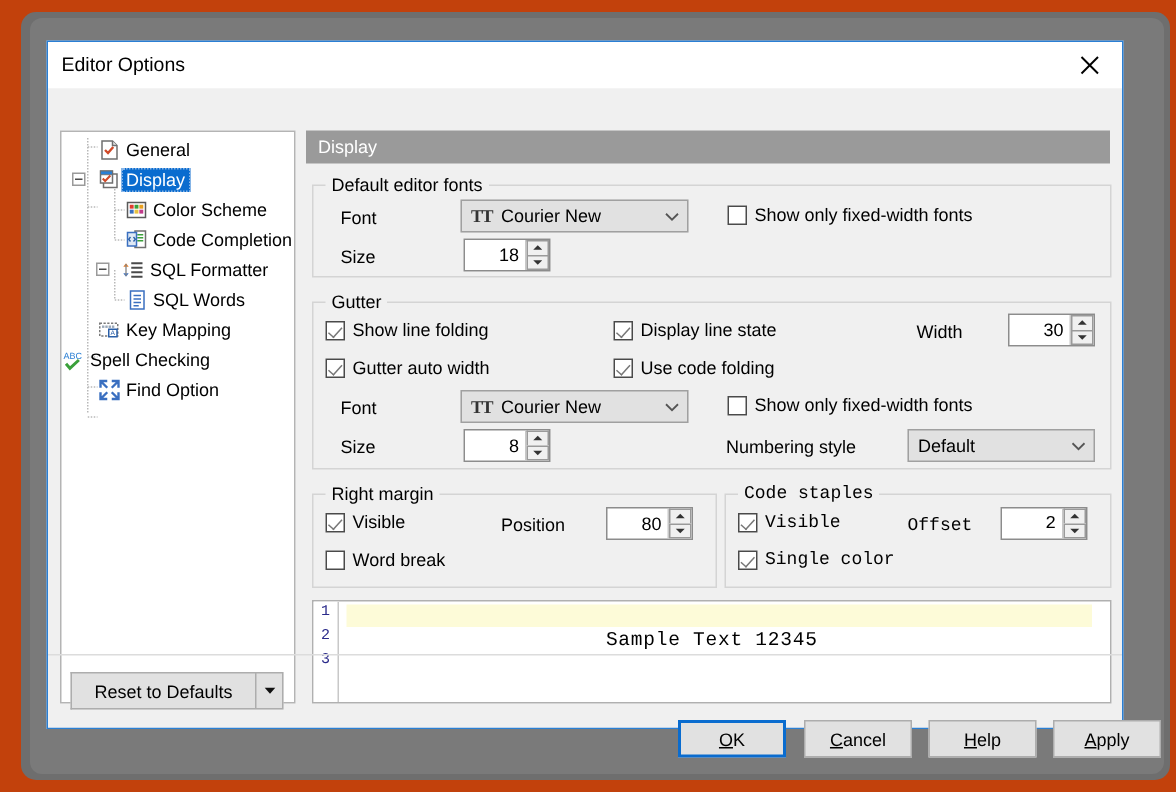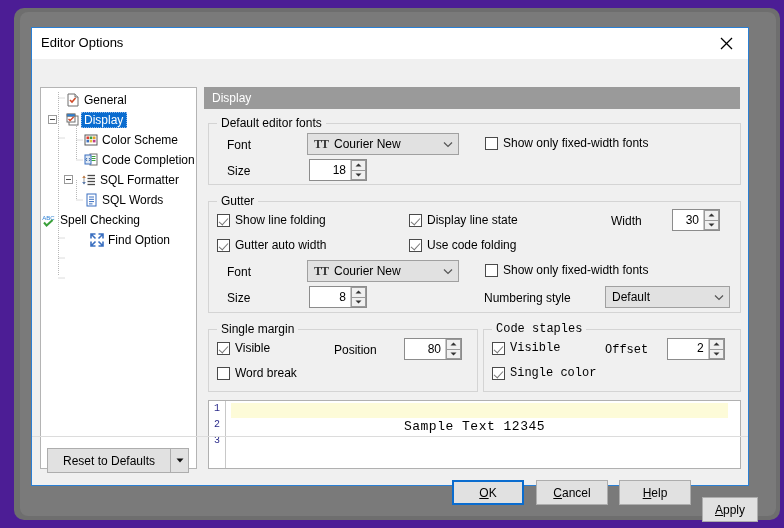--- a/index.html
+++ b/index.html
@@ -6,21 +6,21 @@
   body{
     width:784px;height:528px;
     background:#000;
     font-family:"Liberation Sans", sans-serif;
     font-size:12px;
     color:#000;
     overflow:hidden;
   }
   .desktop{
     position:absolute;left:0;top:0;width:784px;height:528px;
-    background:#4c1d95;
+    background:#c2410c;
   }
   .shadow{
     position:absolute;
     left:14px;top:8px;width:766px;height:512px;
     background:#6e6e6e;
     border-radius:10px;
   }
   .shadow2{
     position:absolute;
     left:20px;top:12px;width:756px;height:504px;
@@ -327,32 +327,46 @@
               <rect x="4" y="2" width="9" height="12" fill="#fff" stroke="#3a6fc0" stroke-width="1"></rect>
               <line x1="6" y1="5" x2="11" y2="5" stroke="#3a6fc0" stroke-width="1"></line>
               <line x1="6" y1="7.3" x2="11" y2="7.3" stroke="#3a6fc0" stroke-width="1"></line>
               <line x1="6" y1="9.6" x2="11" y2="9.6" stroke="#3a6fc0" stroke-width="1"></line>
               <line x1="6" y1="11.9" x2="9.5" y2="11.9" stroke="#3a6fc0" stroke-width="1"></line>
             </svg>
           </span>
           <span class="tlabel">SQL Words</span>
         </div>
 
+        <div class="tnode" style="padding-left:24px;">
+          <span class="ticon">
+            <svg width="16" height="16" viewBox="0 0 16 16">
+              <rect x="1.5" y="3.5" width="12" height="8.5" fill="#fff" stroke="#7a7a7a" stroke-width="1" stroke-dasharray="1.5 1"></rect>
+              <rect x="3" y="5" width="1.6" height="1.6" fill="#9aa8b8"></rect>
+              <rect x="5.2" y="5" width="1.6" height="1.6" fill="#9aa8b8"></rect>
+              <rect x="7.4" y="5" width="1.6" height="1.6" fill="#9aa8b8"></rect>
+              <rect x="9.6" y="5" width="1.6" height="1.6" fill="#9aa8b8"></rect>
+              <rect x="7.5" y="7.5" width="5.5" height="5" fill="#fff" stroke="#2a5fa8" stroke-width="1"></rect>
+              <text x="10.2" y="11.6" font-size="4.4" text-anchor="middle" fill="#2a5fa8" font-family="Liberation Sans, sans-serif">A</text>
+            </svg>
+          </span>
+          <span class="tlabel">Key Mapping</span>
+        </div>
 
         <div class="tnode" style="">
           <span class="ticon">
             <svg width="16" height="16" viewBox="0 0 16 16">
               <text x="7.5" y="7.5" font-size="6" text-anchor="middle" fill="#2a7fd4" font-family="Liberation Sans, sans-serif">ABC</text>
               <path d="M3 10.5l2.6 3 6-5.5" stroke="#3aa03a" stroke-width="2" fill="none"></path>
             </svg>
           </span>
           <span class="tlabel">Spell Checking</span>
         </div>
 
-        <div class="tnode" style="padding-left:24px;margin-left:24px;">
+        <div class="tnode" style="padding-left:24px;">
           <span class="ticon">
             <svg width="16" height="16" viewBox="0 0 16 16">
               <path d="M2 2l4.5 4.5M2 6.5V2h4.5" stroke="#3a6fc0" stroke-width="1.6" fill="none"></path>
               <path d="M14 2L9.5 6.5M14 6.5V2H9.5" stroke="#3a6fc0" stroke-width="1.6" fill="none"></path>
               <path d="M2 14l4.5-4.5M2 9.5V14h4.5" stroke="#3a6fc0" stroke-width="1.6" fill="none"></path>
               <path d="M14 14L9.5 9.5M14 9.5V14H9.5" stroke="#3a6fc0" stroke-width="1.6" fill="none"></path>
             </svg>
           </span>
           <span class="tlabel">Find Option</span>
         </div>
@@ -421,21 +435,21 @@
             <span>Display line state</span>
           </div>
 
           <div class="cb" style="left:200px;top:36px;">
             <span class="cbbox checked"></span>
             <span>Use code folding</span>
           </div>
 
           <div class="lbl" style="left:402px;top:12px;">Width</div>
 
-          <div class="spin" style="left:463px;top:7px;width:48px;">
+          <div class="spin" style="left:463px;top:7px;width:58px;">
             <span class="sval">30</span>
             <span class="sbtns">
               <span class="sbtn">
                 <svg width="7" height="4" viewBox="0 0 7 4">
                     <path d="M0.5 3.5L3.5 0.5 6.5 3.5z" fill="#333"></path>
                   </svg>
               </span>
               <span class="sbtn">
                 <svg width="7" height="4" viewBox="0 0 7 4">
                     <path d="M0.5 0.5L3.5 3.5 6.5 0.5z" fill="#333"></path>
@@ -485,21 +499,21 @@
             <span class="ctext">Default</span>
             <span class="carrow">
               <svg width="10" height="7" viewBox="0 0 10 7">
                   <path d="M1 1.5L5 5.5 9 1.5" stroke="#555" stroke-width="1.2" fill="none"></path>
                 </svg>
             </span>
           </div>
         </div>
 
         <div class="group" style="left:4px;top:242px;width:270px;height:63px;">
-          <div class="gtitle">Single margin</div>
+          <div class="gtitle">Right margin</div>
 
           <div class="cb" style="left:8px;top:11px;">
             <span class="cbbox checked"></span>
             <span>Visible</span>
           </div>
 
           <div class="cb" style="left:8px;top:36px;">
             <span class="cbbox"></span>
             <span>Word break</span>
           </div>
@@ -583,20 +597,20 @@
         </div>
 
         <div class="btn" style="left:504px;top:11px;width:72px;">
           <span><span class="u">C</span><span>ancel</span></span>
         </div>
 
         <div class="btn" style="left:587px;top:11px;width:72px;">
           <span><span class="u">H</span><span>elp</span></span>
         </div>
 
-        <div class="btn" style="left:670px;top:28px;width:56px;">
+        <div class="btn" style="left:670px;top:11px;width:72px;">
           <span><span class="u">A</span><span>pply</span></span>
         </div>
       </div>
 
     </div>
   </div>
 </div>
 
 </body></html>

